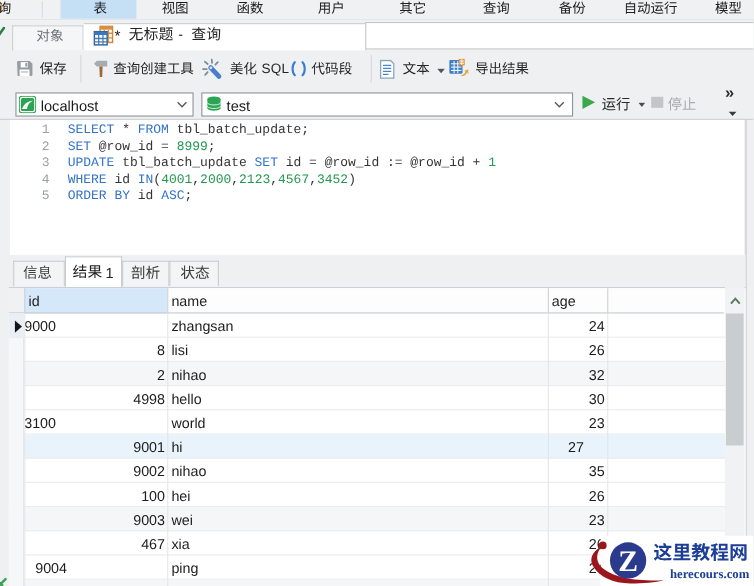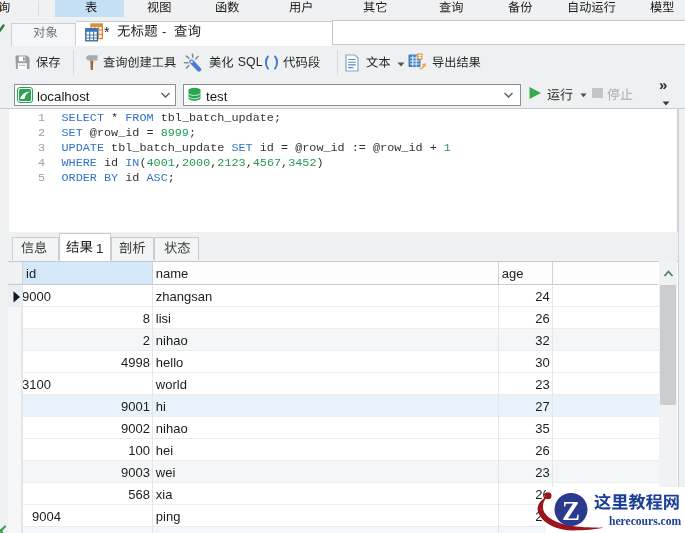--- a/index.html
+++ b/index.html
@@ -226,36 +226,36 @@
 <div class="abs" style="left:155.8px;top:355px;font:13px 'Liberation Sans';color:#1c1c1c">hello</div>
 <div class="abs" style="left:497.7px;top:355px;width:52px;text-align:right;font:13px 'Liberation Sans';color:#1c1c1c">30</div>
 <div style="position:absolute;left:8px;top:372px;width:650.5px;height:1px;background:#ececee"></div>
 <div class="abs" style="left:22px;top:377px;width:128px;font:13px 'Liberation Sans';color:#1c1c1c">3100</div>
 <div class="abs" style="left:155.8px;top:377px;font:13px 'Liberation Sans';color:#1c1c1c">world</div>
 <div class="abs" style="left:497.7px;top:377px;width:52px;text-align:right;font:13px 'Liberation Sans';color:#1c1c1c">23</div>
 <div style="position:absolute;left:8px;top:394px;width:650.5px;height:1px;background:#ececee"></div>
 <div style="position:absolute;left:8px;top:395px;width:650.5px;height:22px;background:#e9f3fc"></div>
 <div class="abs" style="left:22px;top:399px;width:128px;text-align:right;font:13px 'Liberation Sans';color:#1c1c1c">9001</div>
 <div class="abs" style="left:155.8px;top:399px;font:13px 'Liberation Sans';color:#1c1c1c">hi</div>
-<div class="abs" style="left:497.7px;top:399px;width:52px;text-align:right;font:13px 'Liberation Sans';color:#1c1c1c">27</div>
+<div class="abs" style="left:497.7px;top:399px;width:52px;text-align:center;font:13px 'Liberation Sans';color:#1c1c1c">27</div>
 <div style="position:absolute;left:8px;top:416px;width:650.5px;height:1px;background:#ececee"></div>
 <div class="abs" style="left:22px;top:421px;width:128px;text-align:right;font:13px 'Liberation Sans';color:#1c1c1c">9002</div>
 <div class="abs" style="left:155.8px;top:421px;font:13px 'Liberation Sans';color:#1c1c1c">nihao</div>
 <div class="abs" style="left:497.7px;top:421px;width:52px;text-align:right;font:13px 'Liberation Sans';color:#1c1c1c">35</div>
 <div style="position:absolute;left:8px;top:438px;width:650.5px;height:1px;background:#ececee"></div>
 <div class="abs" style="left:22px;top:443px;width:128px;text-align:right;font:13px 'Liberation Sans';color:#1c1c1c">100</div>
 <div class="abs" style="left:155.8px;top:443px;font:13px 'Liberation Sans';color:#1c1c1c">hei</div>
 <div class="abs" style="left:497.7px;top:443px;width:52px;text-align:right;font:13px 'Liberation Sans';color:#1c1c1c">26</div>
 <div style="position:absolute;left:8px;top:460px;width:650.5px;height:1px;background:#ececee"></div>
 <div style="position:absolute;left:8px;top:461px;width:650.5px;height:22px;background:#f4f6f7"></div>
 <div class="abs" style="left:22px;top:465px;width:128px;text-align:right;font:13px 'Liberation Sans';color:#1c1c1c">9003</div>
 <div class="abs" style="left:155.8px;top:465px;font:13px 'Liberation Sans';color:#1c1c1c">wei</div>
 <div class="abs" style="left:497.7px;top:465px;width:52px;text-align:right;font:13px 'Liberation Sans';color:#1c1c1c">23</div>
 <div style="position:absolute;left:8px;top:482px;width:650.5px;height:1px;background:#ececee"></div>
-<div class="abs" style="left:22px;top:487px;width:128px;text-align:right;font:13px 'Liberation Sans';color:#1c1c1c">568</div>
+<div class="abs" style="left:22px;top:487px;width:128px;text-align:right;font:13px 'Liberation Sans';color:#1c1c1c">467</div>
 <div class="abs" style="left:155.8px;top:487px;font:13px 'Liberation Sans';color:#1c1c1c">xia</div>
 <div class="abs" style="left:497.7px;top:487px;width:52px;text-align:right;font:13px 'Liberation Sans';color:#1c1c1c">26</div>
 <div style="position:absolute;left:8px;top:504px;width:650.5px;height:1px;background:#ececee"></div>
 <div class="abs" style="left:32px;top:509px;width:128px;text-align:left;font:13px 'Liberation Sans';color:#1c1c1c">9004</div>
 <div class="abs" style="left:155.8px;top:509px;font:13px 'Liberation Sans';color:#1c1c1c">ping</div>
 <div class="abs" style="left:497.7px;top:509px;width:52px;text-align:right;font:13px 'Liberation Sans';color:#1c1c1c">24</div>
 <div style="position:absolute;left:8px;top:526px;width:650.5px;height:1px;background:#ececee"></div>
 <div style="position:absolute;left:8px;top:527px;width:650.5px;height:6px;background:#f4f6f7"></div>
 <div style="position:absolute;left:22px;top:285px;width:1px;height:248px;background:#e4e6e8"></div>
 <div style="position:absolute;left:151.8px;top:285px;width:1px;height:248px;background:#e4e6e8"></div>

